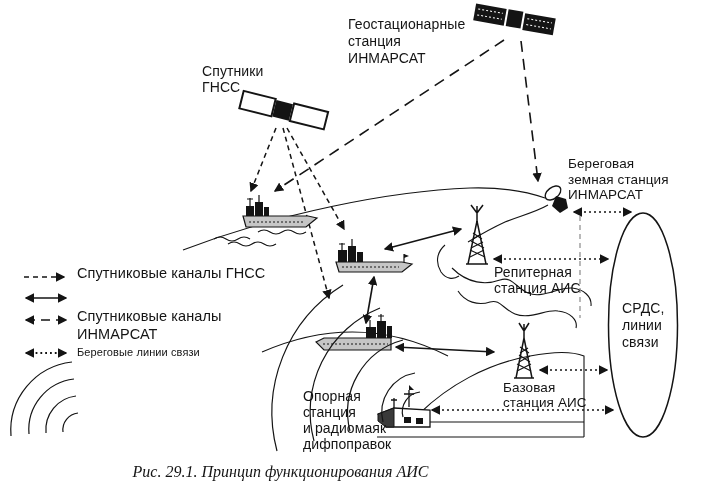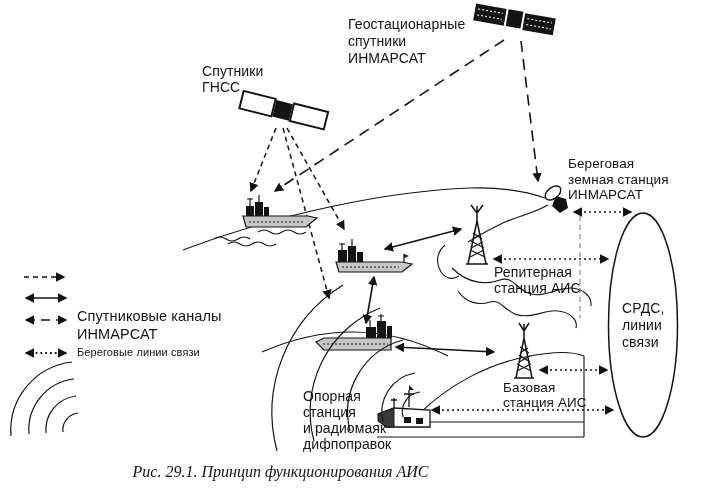--- a/index.html
+++ b/index.html
@@ -171,36 +171,37 @@
         <path class="ink" d="M 46 433 A 34 34 0 0 1 76 396"></path>
         <path class="ink" d="M 29 434 A 51 51 0 0 1 74 379"></path>
         <path class="ink" d="M 11 436 A 69 69 0 0 1 72 362"></path>
       </g>
     </g>
   </svg>
 
   <div class="lbl" style="left:202px;top:63px;">Спутники
 ГНСС</div>
   <div class="lbl" style="left:348px;top:16px;line-height:17px;">Геостационарные
-спутники
+станция
 ИНМАРСАТ</div>
   <div class="lbl" style="left:568px;top:156px;font-size:13.5px;line-height:15.5px;">Береговая
 земная станция
 ИНМАРСАТ</div>
   <div class="lbl" style="left:494px;top:220px;margin-top:44px;">Репитерная
 станция АИС</div>
   <div class="lbl" style="left:503px;top:380px;font-size:13.5px;line-height:15px;">Базовая
 станция АИС</div>
   <div class="lbl" style="left:622px;top:300px;line-height:17px;">СРДС,
 линии
 связи</div>
   <div class="lbl" style="left:303px;top:388px;">Опорная
 станция
 и радиомаяк
 дифпоправок</div>
 
+  <div class="lbl" style="left:77px;top:265px;font-size:14.5px;">Спутниковые каналы ГНСС</div>
   <div class="lbl" style="left:77px;top:307px;font-size:14.5px;line-height:18px;">Спутниковые каналы
 ИНМАРСАТ</div>
   <div class="lbl" style="left:77px;top:344px;font-size:11px;">Береговые линии связи</div>
 
   <div class="caption">Рис. 29.1. Принцип функционирования АИС</div>
 
 </div>
 
 </body></html>

